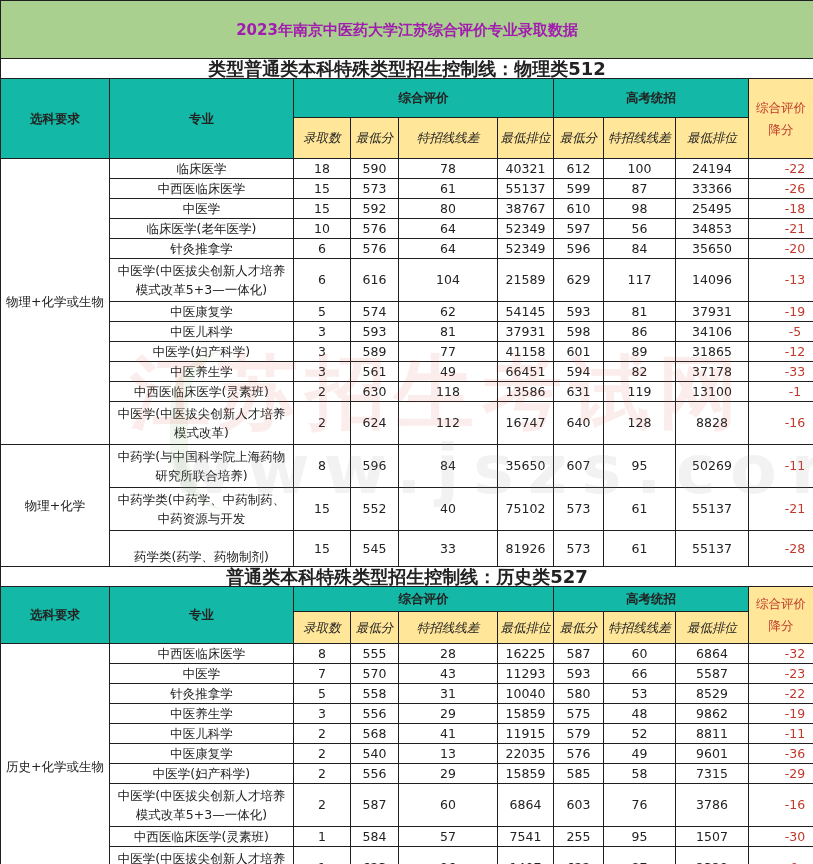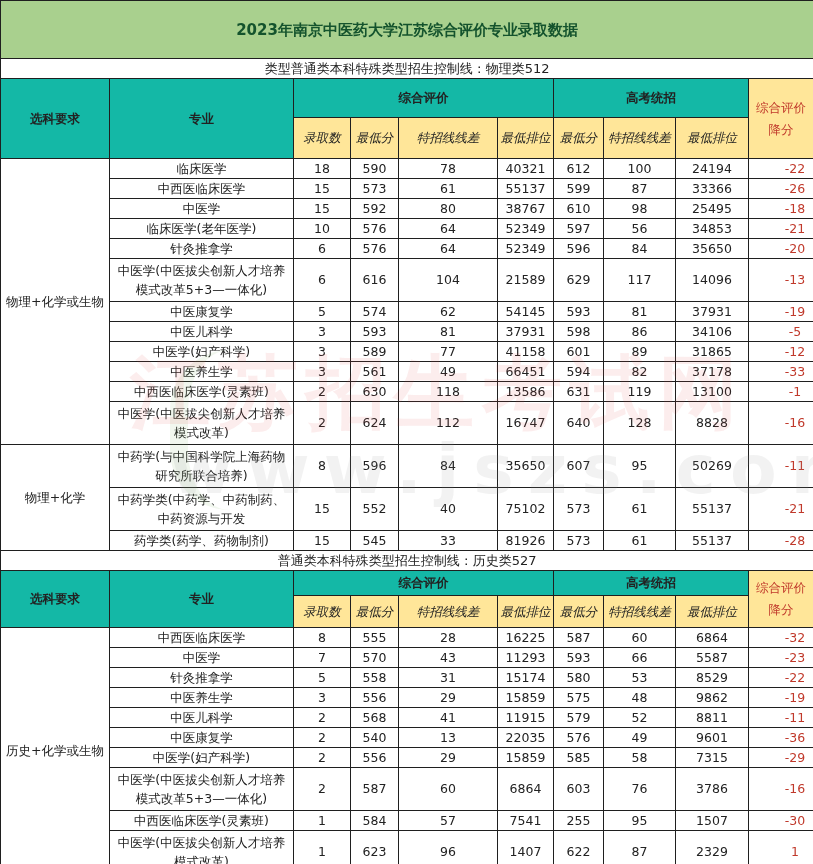--- a/index.html
+++ b/index.html
@@ -1,21 +1,21 @@
 <!DOCTYPE html>
 <html><head>
 <meta charset="utf-8">
 <style>
   html, body { margin: 0; padding: 0; background: #ffffff; }
   body { width: 813px; height: 864px; overflow: hidden; font-family: "DejaVu Sans", "Liberation Sans", sans-serif; color: #222; }
   .sheet { position: relative; width: 813px; }
   table { border-collapse: collapse; table-layout: fixed; width: 813px; }
   td { border: 1px solid #1f1f1f; text-align: center; vertical-align: middle; padding: 0; font-size: 12.5px; line-height: 18px; overflow: hidden; }
-  .title { background: #A9D08E; height: 57px; font-size: 15px; font-weight: bold; color: #14532d; }
-  .subtitle { height: 19px; font-size: 13px; font-weight: normal; background: #ffffff; }
+  .title { background: #A9D08E; height: 57px; font-size: 15px; font-weight: bold; color: #a21caf; }
+  .subtitle { height: 19px; font-size: 18px; font-weight: bold; background: #ffffff; }
   .hdr { background: #14b8a6; font-weight: bold; font-size: 12.5px; }
   .hdr-sub { background: #FFE699; font-size: 12.5px; font-weight: normal; font-style: italic; }
   .hdr-red { background: #FFE699; color: #C0392B; font-size: 12.5px; line-height: 22px; }
   .red { color: #C0392B; padding-left: 28px; }
   .major { font-size: 12.5px; line-height: 19px; }
   .group { font-size: 12.5px; margin-left: 8px; }
   tr.r1 td { height: 17px; }
   tr.r2 td { height: 42px; }
   .watermark { position: absolute; left: 110px; top: 330px; width: 620px; height: 200px; pointer-events: none; }
   .wm-text { position: absolute; font-weight: bold; color: rgba(230,80,80,0.10); white-space: nowrap; }
@@ -213,21 +213,21 @@
           <td>15</td>
           <td>552</td>
           <td>40</td>
           <td>75102</td>
           <td>573</td>
           <td>61</td>
           <td>55137</td>
           <td class="red">-21</td>
         </tr>
         <tr class="r1">
-          <td class="major"><span style="display:inline-block;max-width:170px;">药学类(药学、药物制剂)</span></td>
+          <td class="major"><span style="display:inline-block;max-width:170px;margin-top:16px;">药学类(药学、药物制剂)</span></td>
           <td>15</td>
           <td>545</td>
           <td>33</td>
           <td>81926</td>
           <td>573</td>
           <td>61</td>
           <td>55137</td>
           <td class="red">-28</td>
         </tr>
         <tr>
@@ -270,21 +270,21 @@
           <td>593</td>
           <td>66</td>
           <td>5587</td>
           <td class="red">-23</td>
         </tr>
         <tr class="r1">
           <td class="major"><span style="display:inline-block;max-width:170px;">针灸推拿学</span></td>
           <td>5</td>
           <td>558</td>
           <td>31</td>
-          <td>15174</td>
+          <td>10040</td>
           <td>580</td>
           <td>53</td>
           <td>8529</td>
           <td class="red">-22</td>
         </tr>
         <tr class="r1">
           <td class="major"><span style="display:inline-block;max-width:170px;">中医养生学</span></td>
           <td>3</td>
           <td>556</td>
           <td>29</td>

